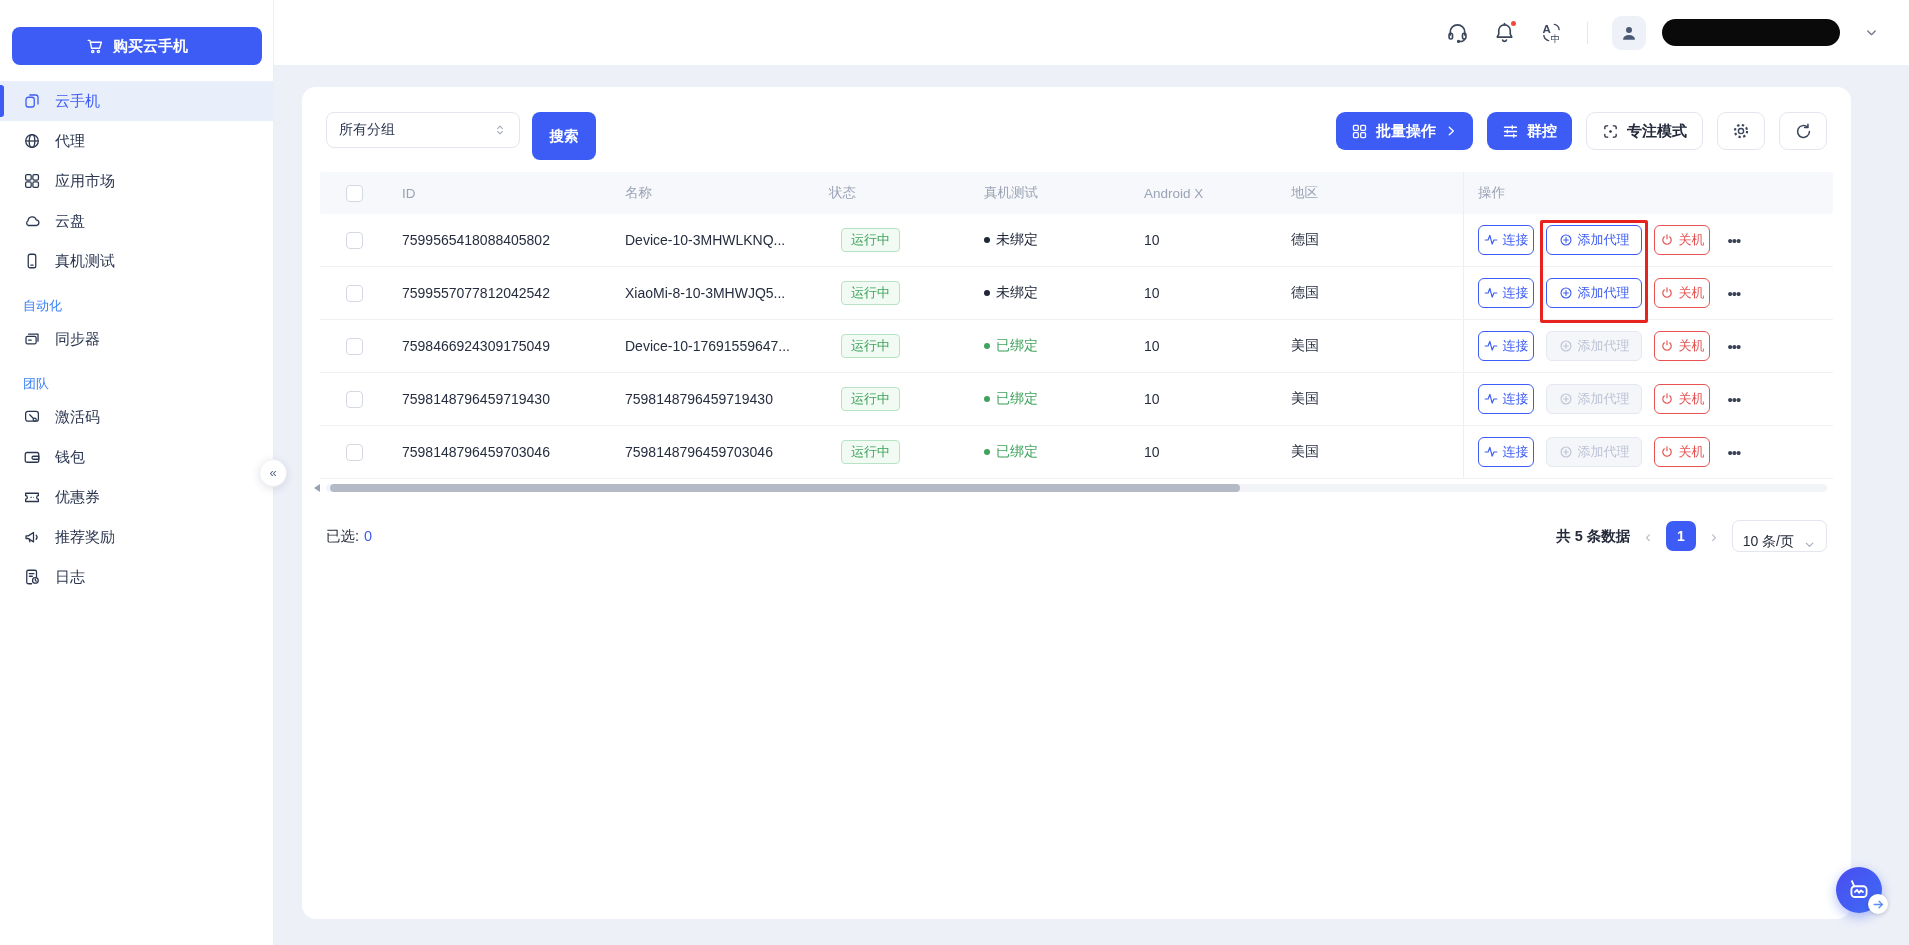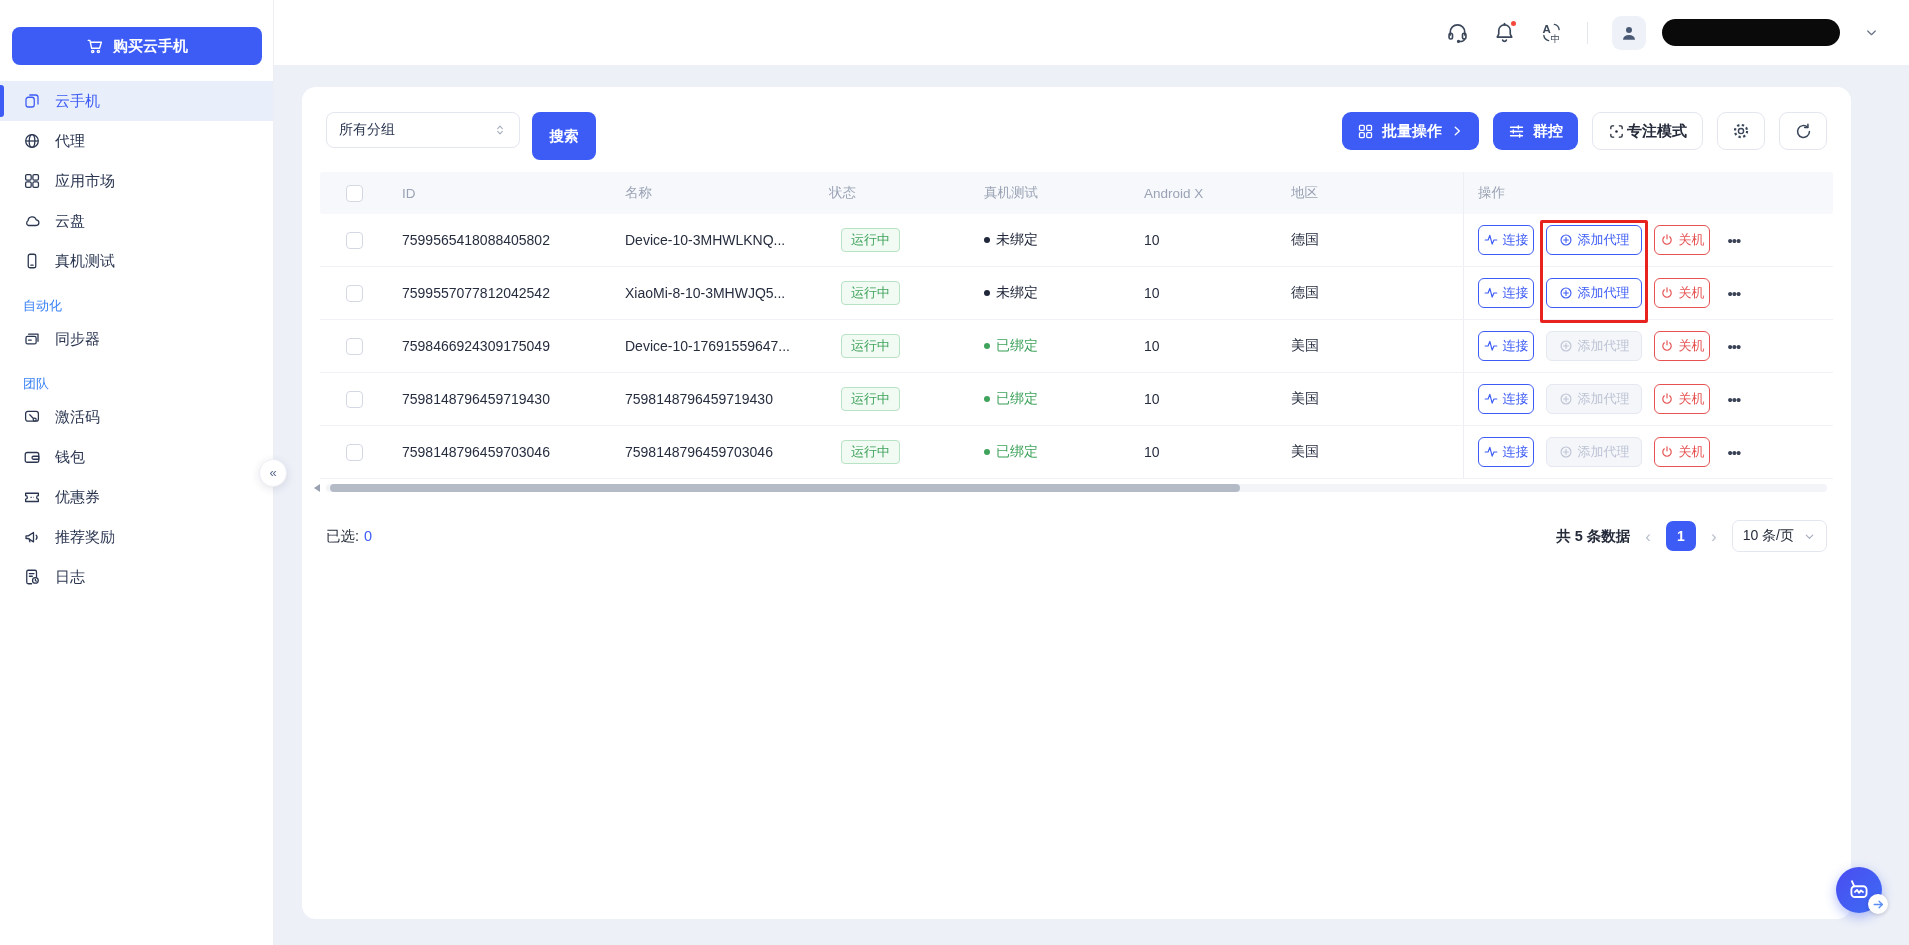--- a/index.html
+++ b/index.html
@@ -40,21 +40,21 @@
   .toolbar { display:flex; margin:25px 24px 0; height:38px; gap:12px; }
   .select-group { width:194px; height:36px; border:1px solid #e3e6ee; border-radius:8px; background:#fff; display:flex; align-items:center;
     justify-content:space-between; padding:0 12px; font-size:14px; color:#2a3550; cursor:pointer; }
   .search-box { width:298px; height:36px; border:1px solid #e3e6ee; border-radius:8px; display:flex; align-items:center; padding:0 11px; gap:8px; background:#fff; }
   .search-box input { border:none; outline:none; flex:1; font-size:14px; color:#2a3550; font-family:inherit; background:transparent; }
   .search-box input::placeholder { color:#b6bdcc; }
   .search-btn { width:64px; height:48px; background:#3d5cf5; color:#fff; border:none; border-radius:8px; font-size:14.5px; font-weight:700; cursor:pointer; font-family:inherit; }
   .toolbar-right { margin-left:auto; display:flex; align-items:center; gap:14px; }
   .btn-primary { height:38px; background:#3d5cf5; color:#fff; border:none; border-radius:9px; display:flex; align-items:center; gap:8px;
     padding:0 15px; font-size:15px; font-weight:700; cursor:pointer; font-family:inherit; }
-  .btn-outline { height:38px; background:#fff; border:1px solid #e3e6ee; border-radius:9px; color:#252b3a; display:flex; align-items:center; gap:2px;
+  .btn-outline { height:38px; background:#fff; border:1px solid #e3e6ee; border-radius:9px; color:#252b3a; display:flex; align-items:center; gap:8px;
     padding:0 15px; font-size:15px; font-weight:600; cursor:pointer; font-family:inherit; }
   .icon-sq { width:48px; height:38px; background:#fff; border:1px solid #e3e6ee; border-radius:9px; display:flex; align-items:center; justify-content:center;
     color:#3a4659; cursor:pointer; }
 
   
   .table { margin:22px 18px 0; }
   .thead, .trow { display:grid; grid-template-columns:68px 223px 204px 155px 160px 147px 186px 1fr; align-items:center; }
   .thead { height:42px; background:#f7f8fb; color:#9aa3b5; font-size:13.5px; border-radius:3px; }
   .trow { height:53px; border-bottom:1px solid #f1f2f6; font-size:14px; color:#262d3f; }
   .cell { padding-left:14px; white-space:nowrap; overflow:hidden; }
@@ -81,21 +81,21 @@
   .hscroll-thumb { position:absolute; left:4px; top:0; width:910px; height:8px; background:#b4bbc7; border-radius:4px; cursor:pointer; }
   .hscroll-arrow { position:absolute; left:-12px; top:0px; width:0; height:0; border-top:4px solid transparent; border-bottom:4px solid transparent; border-right:6px solid #9aa1b0; }
 
   .tfooter { margin:28px 24px 0; display:flex; align-items:center; font-size:14.5px; }
   .sel-label { color:#252b3a; } .sel-count { color:#3d5cf5; margin-left:5px; cursor:pointer; }
   .tfooter-right { margin-left:auto; display:flex; align-items:center; gap:15px; }
   .total-text { font-weight:700; color:#252b3a; }
   .pg-arrow { color:#b9c0cc; font-size:17px; cursor:pointer; line-height:1; }
   .page-num { width:30px; height:30px; background:#3d5cf5; color:#fff; border-radius:7px; display:flex; align-items:center; justify-content:center;
     font-size:14px; font-weight:700; cursor:pointer; }
-  .page-size { height:32px; border:1px solid #e3e6ee; border-radius:7px; padding:0 10px; display:flex; align-items:center; gap:9px; font-size:14px;
+  .page-size { height:32px; border:1px solid #e3e6ee; border-radius:7px; padding:0 10px; display:flex; align-items:flex-end; gap:9px; font-size:14px;
     color:#252b3a; cursor:pointer; background:#fff; }
 
   .chat-fab { position:fixed; right:27px; bottom:32px; width:46px; height:46px; border-radius:50%;
     background:linear-gradient(135deg,#4a4df0,#3d6cf5); display:flex; align-items:center; justify-content:center;
     box-shadow:0 4px 12px rgba(61,92,245,.4); cursor:pointer; z-index:9; }
   .fab-arrow { position:absolute; right:-6px; bottom:-1px; width:20px; height:20px; border-radius:50%; background:#fff;
     display:flex; align-items:center; justify-content:center; color:#5a8df5; box-shadow:0 1px 4px rgba(0,0,0,.18); }
 </style>
 </head>
 <body>

